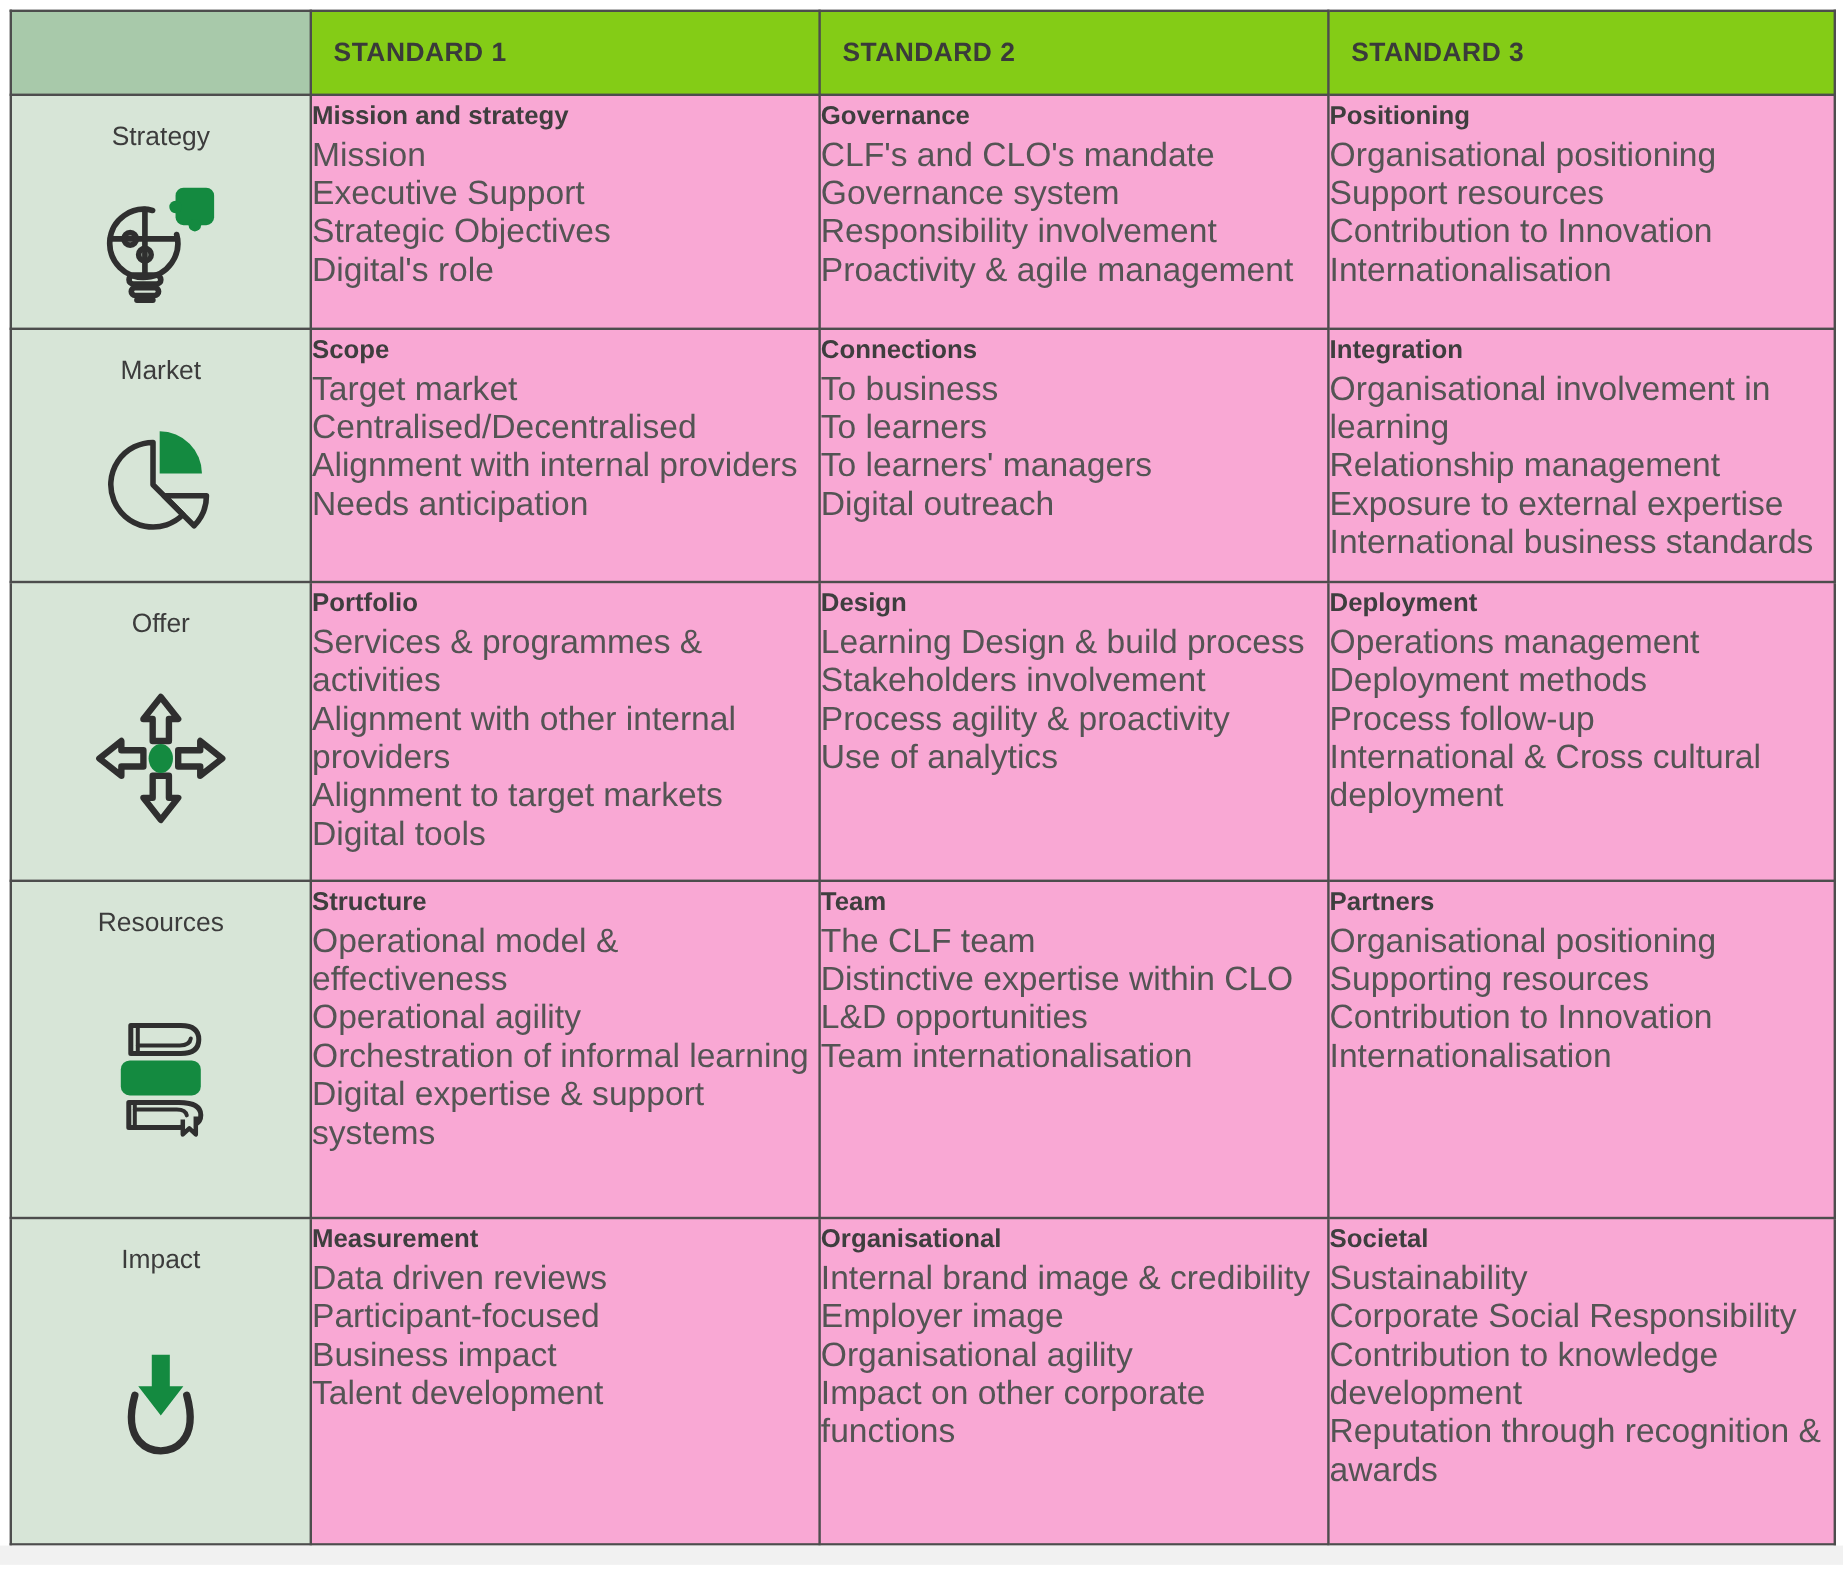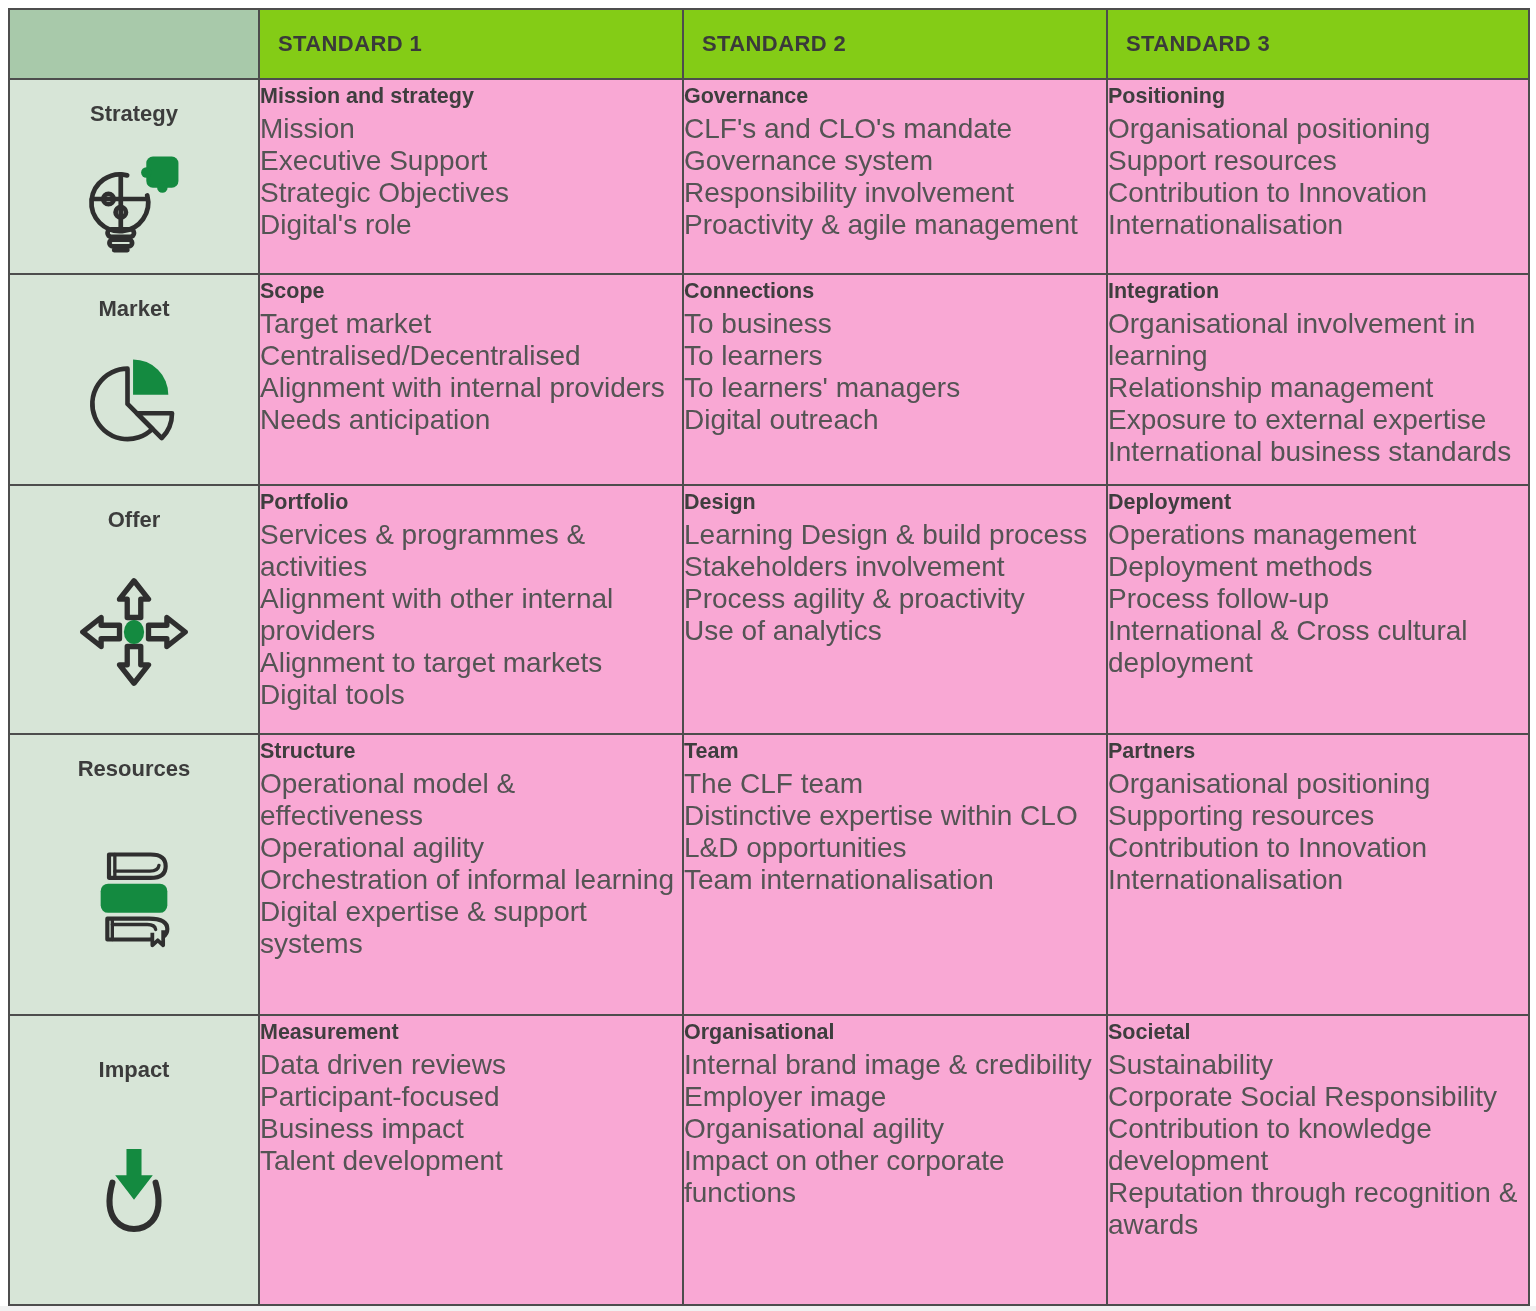--- a/index.html
+++ b/index.html
@@ -40,25 +40,25 @@
 
   .label-cell { background: #d7e5d7; }
   .label-inner {
     display: flex; flex-direction: column; align-items: center;
     width: 100%;
   }
   .h-strategy  { height: 191px; }
   .h-market    { height: 209px; }
   .h-offer     { height: 245px; }
   .h-resources { height: 277px; }
-  .h-impact    { height: 268px; margin-top: 20px; }
+  .h-impact    { height: 268px; }
   .row-label {
     margin-top: 21px;
     font-size: 22px;
-    font-weight: bold;
+    font-weight: normal;
     color: #3c3c3c;
   }
   .icon-box {
     flex: 1; width: 100%;
     display: flex; align-items: center; justify-content: center;
   }
   .body-cell { padding: 18px 14px 10px 17px; background: #f9a8d4; }
   .cell-title {
     font-size: 21.5px;
     line-height: 33px;

